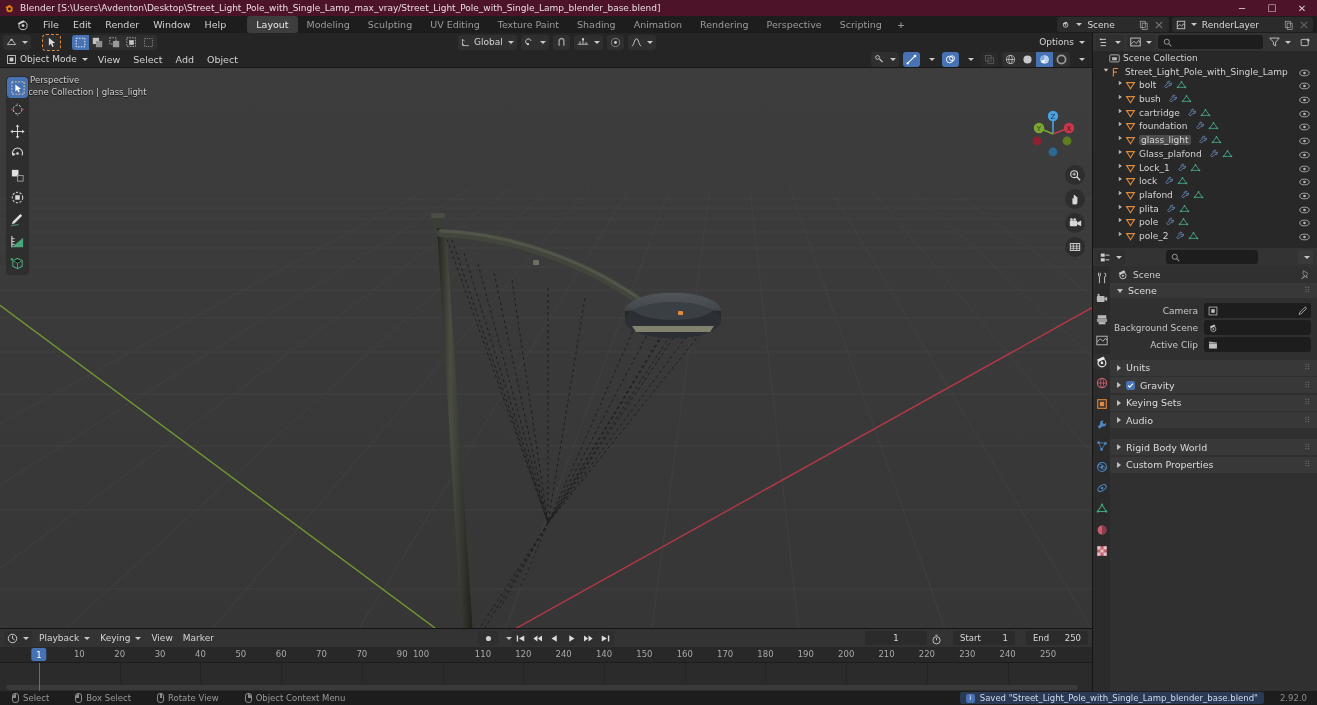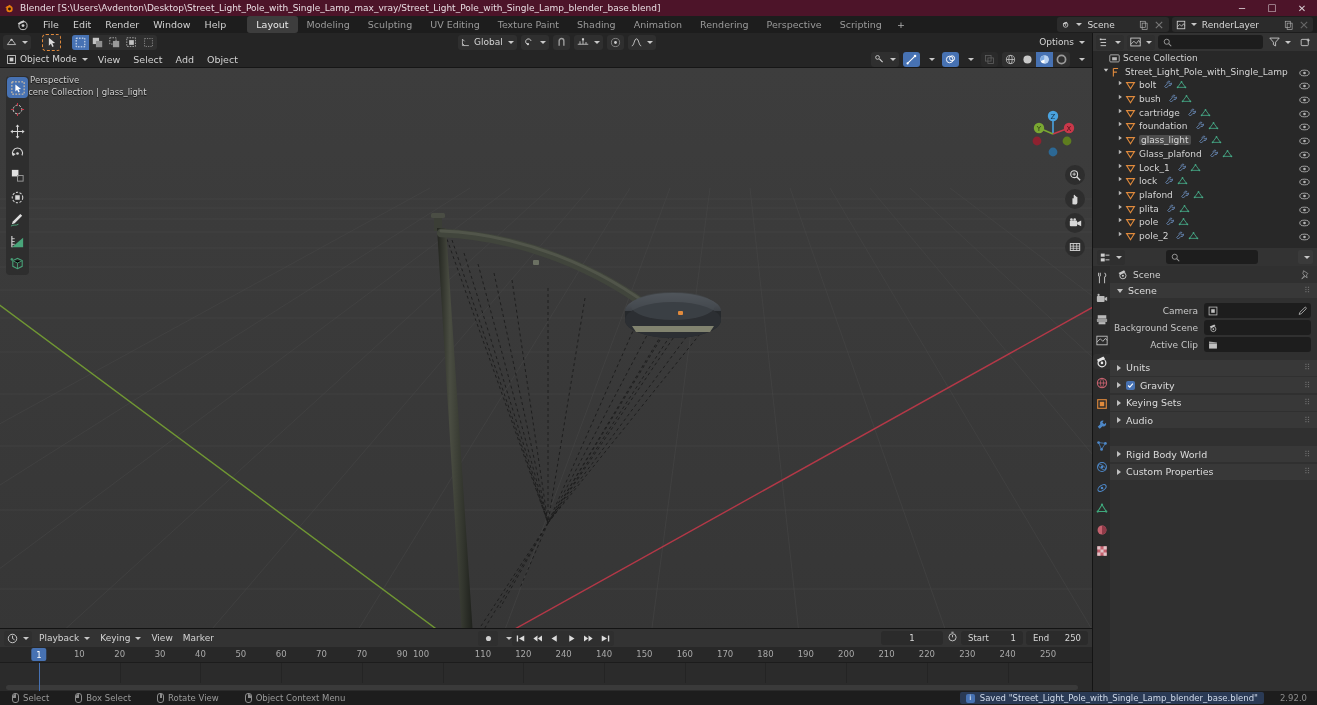--- a/index.html
+++ b/index.html
@@ -1312,21 +1312,21 @@
           <div class="panel-hdr" style="background: rgb(56, 56, 56); margin-top: 1.5px; height: 16px;">
             <span class="pt"></span>
             <span>Keying Sets</span>
             <span class="dots">⠿</span>
           </div>
           <div class="panel-hdr" style="background: rgb(56, 56, 56); margin-top: 1.5px; height: 16px;">
             <span class="pt"></span>
             <span>Audio</span>
             <span class="dots">⠿</span>
           </div>
-          <div class="panel-hdr" style="background: rgb(56, 56, 56); margin-top: 18px; height: 16px;">
+          <div class="panel-hdr" style="background: rgb(56, 56, 56); margin-top: 11px; height: 16px;">
             <span class="pt"></span>
             <span>Rigid Body World</span>
             <span class="dots">⠿</span>
           </div>
           <div class="panel-hdr" style="background: rgb(56, 56, 56); margin-top: 1.5px; height: 16px;">
             <span class="pt"></span>
             <span>Custom Properties</span>
             <span class="dots">⠿</span>
           </div>
         </div>
@@ -1397,21 +1397,21 @@
             <svg width="11" height="9" viewBox="0 0 14 12">
                 <path d="M2 2 L2 10 L9 6 Z" fill="#dcdcdc"></path>
                 <rect x="10.2" y="2" width="1.8" height="8" fill="#dcdcdc"></rect>
               </svg>
           </div>
         </div>
       </div>
 
       <div style="position:absolute;right:4px;display:flex;align-items:center;gap:4px;">
         <div class="numfield" style="width:62px">1</div>
-        <div style="display:flex;align-items:flex-start;gap:3px;">
+        <div style="display:flex;align-items:flex-end;gap:11px;">
           <span>
             <svg width="11" height="11" viewBox="0 0 14 14">
                 <circle cx="7" cy="8" r="4.6" fill="none" stroke="#cfcfcf" stroke-width="1.1"></circle>
                 <path d="M7 8 L7 5 M5.6 1.6 L8.4 1.6" stroke="#cfcfcf" stroke-width="1.1"></path>
               </svg>
           </span>
           <div class="numfield" style="width:62px;display:flex;justify-content:space-between;padding:0 7px">
             <span>Start</span>
             <span>1</span>
           </div>

